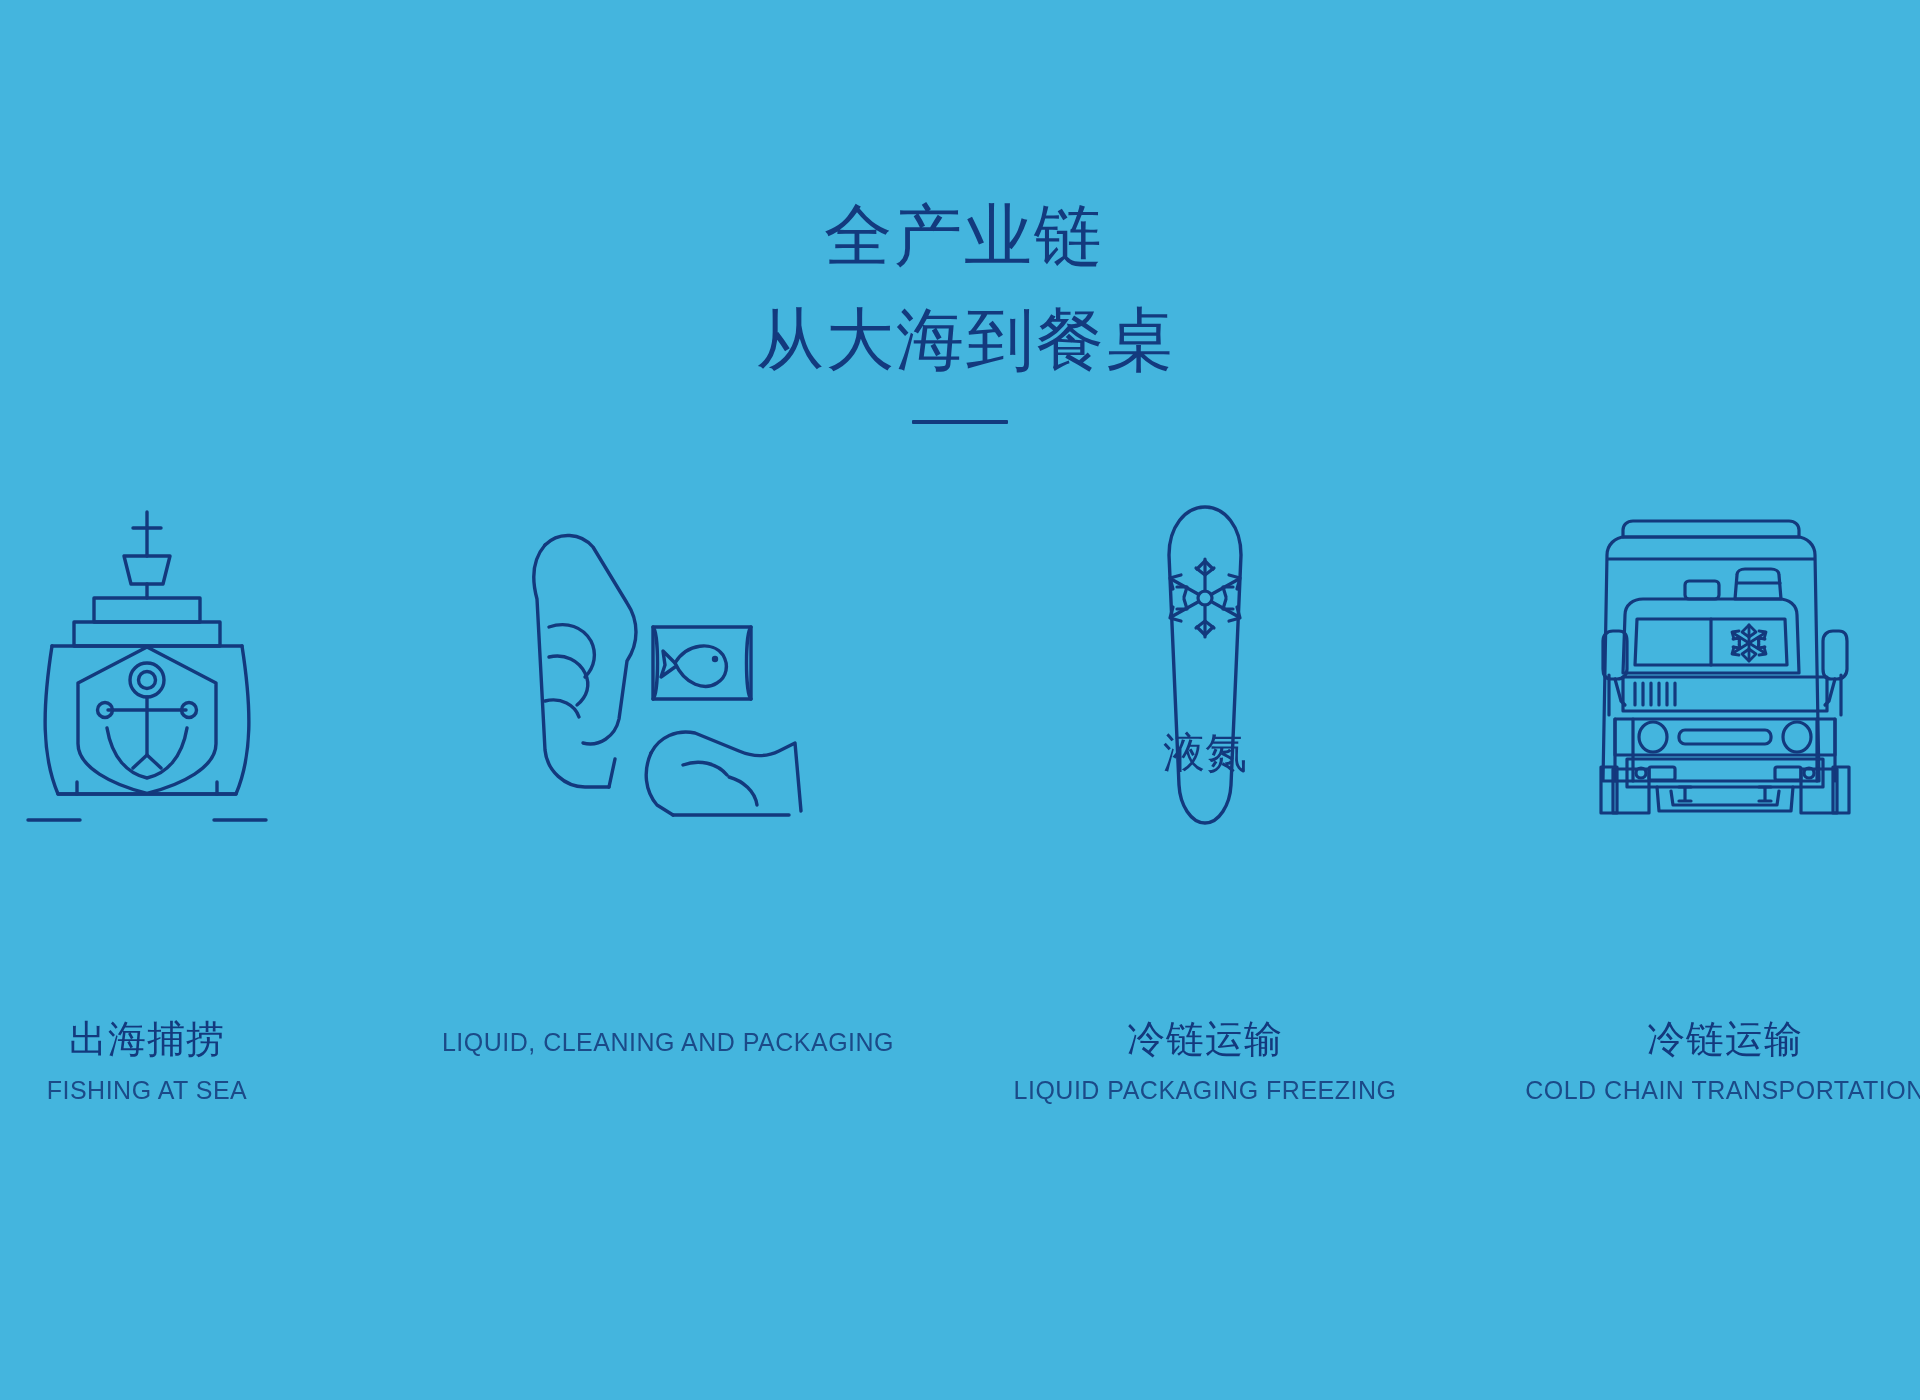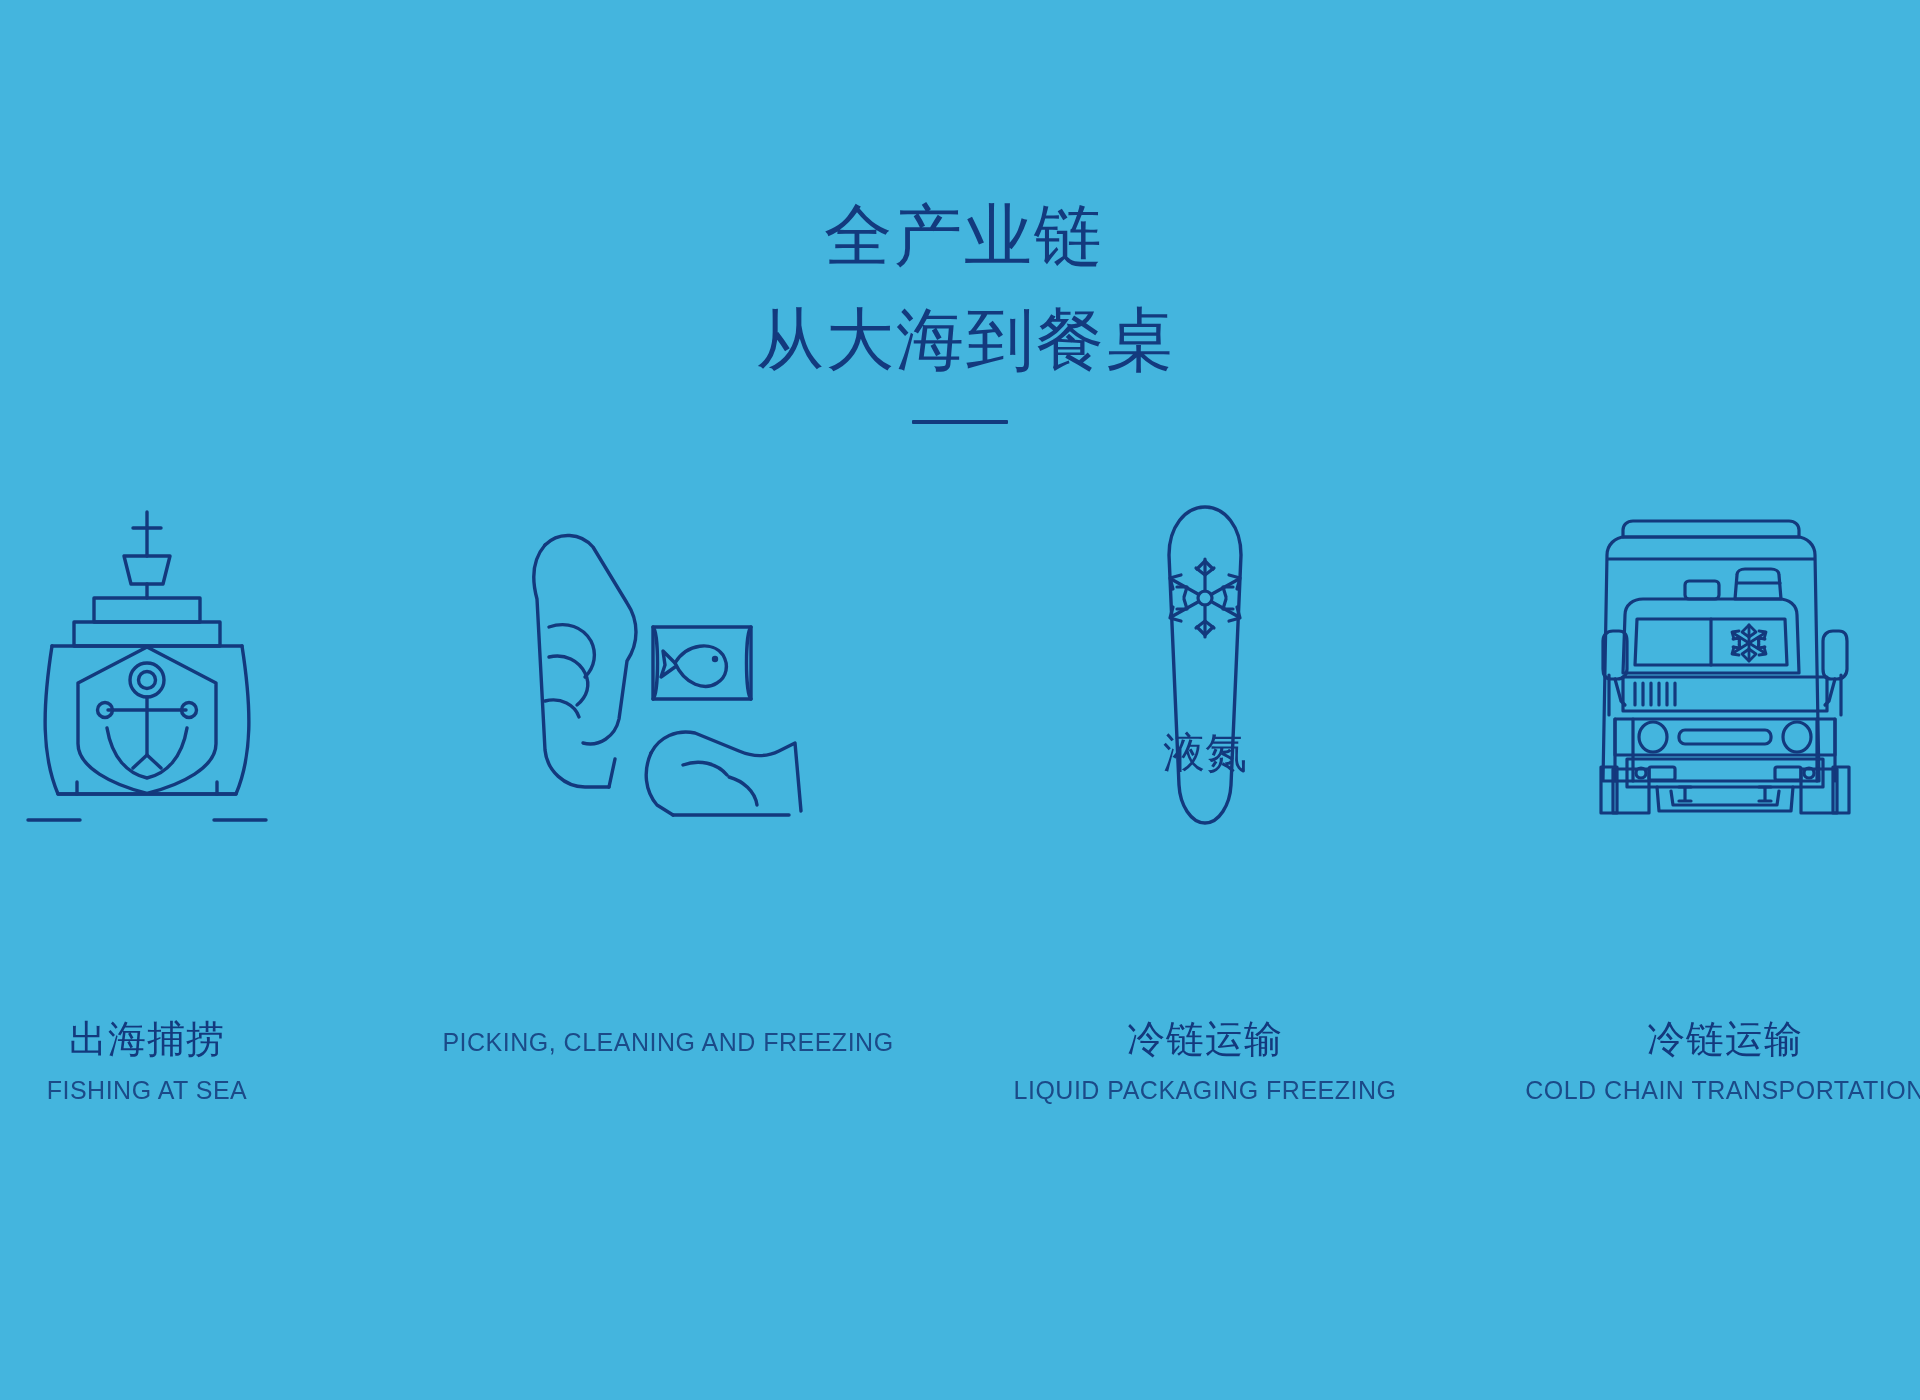--- a/index.html
+++ b/index.html
@@ -205,21 +205,21 @@
           <path d="M130 112 C136 118 136 178 130 184"></path>
           <path d="M228 112 C222 118 222 178 228 184"></path>
 
           <path d="M152 148 C164 128 190 126 200 140 C206 150 204 162 194 168
                    C182 176 162 170 152 148 Z"></path>
           <path d="M152 148 L140 136 L142 150 L138 162 L152 152"></path>
           <circle cx="192" cy="144" r="3.2" fill="#13397d" stroke="none"></circle>
         </svg>
       </div>
       <div class="labels">
-        <div class="label-en">PICKING, CLEANING AND FREEZING</div>
+        <div class="label-en">LIQUID, CLEANING AND PACKAGING</div>
       </div>
     </div>
 
     <div class="col col-2">
       <div class="icon-box">
         <svg width="108" height="324" viewBox="0 0 108 324" fill="none" stroke="#13397d" stroke-width="3.4" stroke-linecap="round" stroke-linejoin="round">
 
           <path d="M18 52 C18 24 34 4 54 4 C74 4 90 24 90 52
                    L80 282 C79 302 68 320 54 320 C40 320 29 302 28 282 Z"></path>
 

